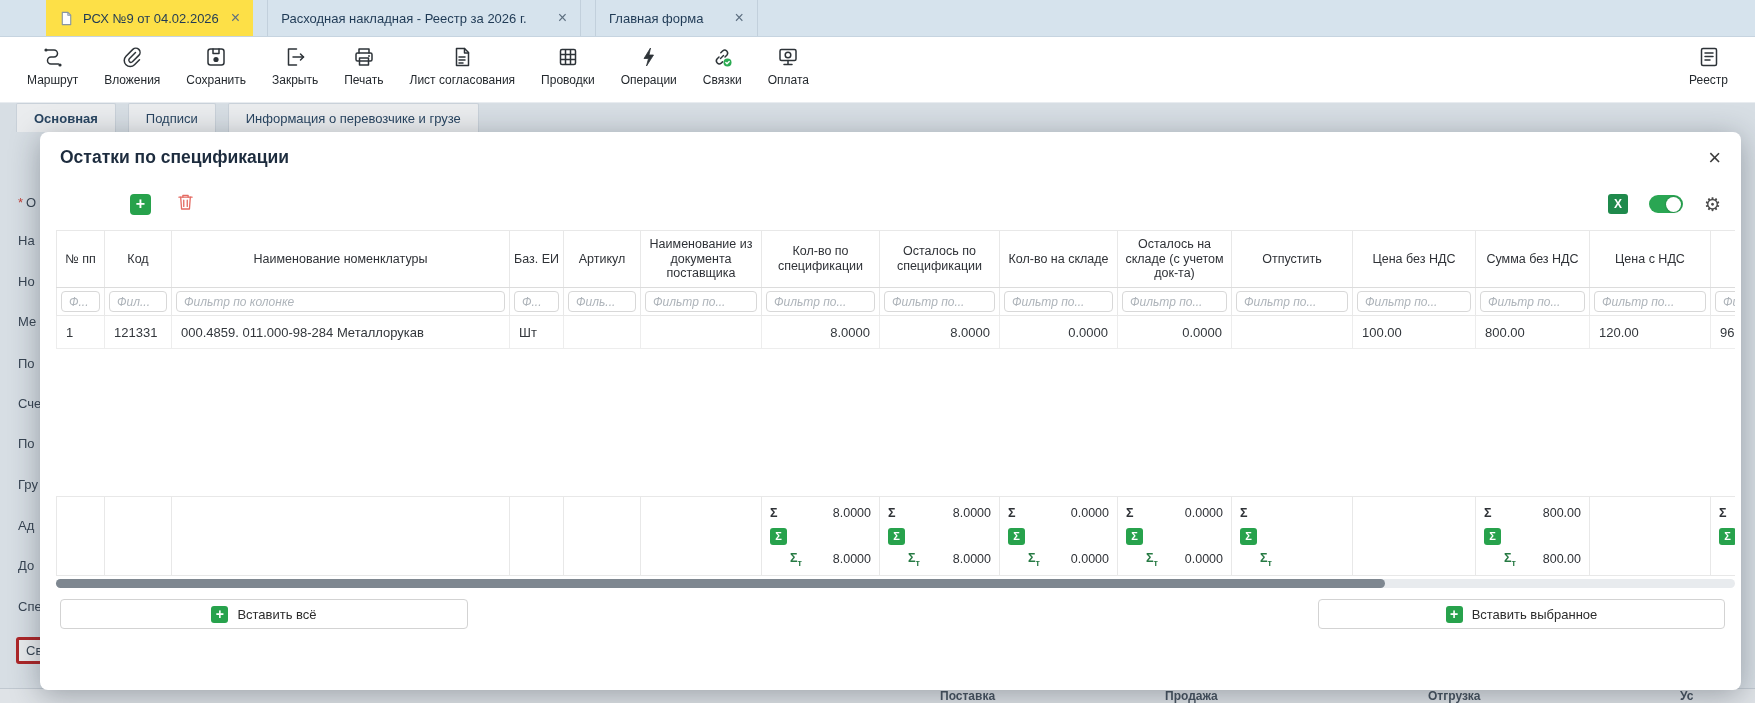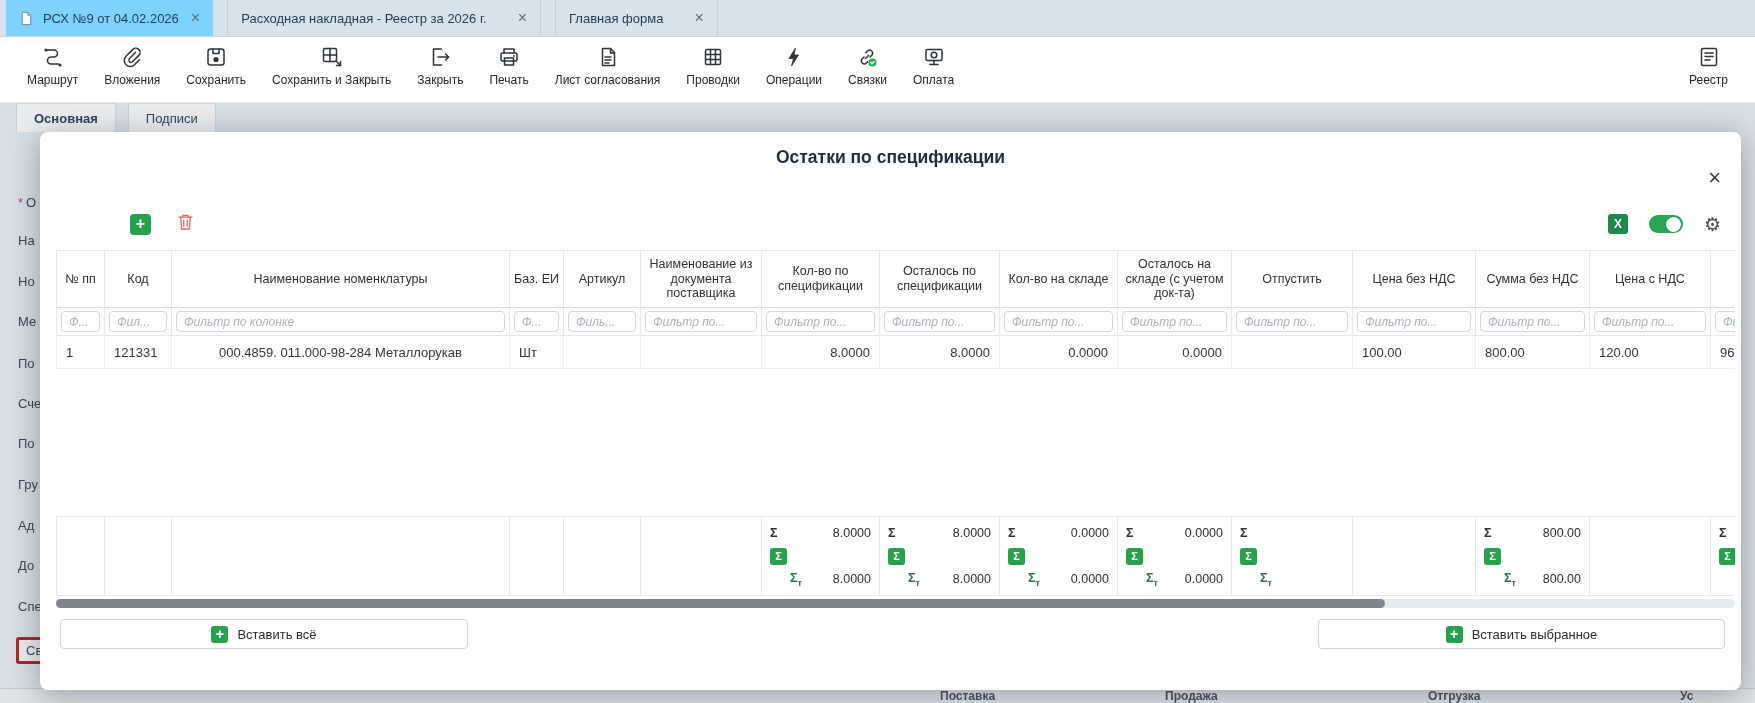--- a/index.html
+++ b/index.html
@@ -2,21 +2,21 @@
 <html><head>
 <meta charset="utf-8">
 <style>
   html,body{margin:0;padding:0;background:#fff;}
   body{font-family:"Liberation Sans","DejaVu Sans",sans-serif;}
   .app{position:relative;width:1755px;height:703px;overflow:hidden;background:#fff;}
 
   
   .tabbar{height:37px;background:#d6e3ed;display:flex;align-items:stretch;padding-left:6px;border-bottom:1px solid #c6d4e0;box-sizing:border-box;}
   .wtab{display:flex;align-items:center;gap:9px;padding:0 13px;font-size:13px;color:#1f3a55;white-space:nowrap;}
-  .wtab.active{background:#7dd3fc;}
+  .wtab.active{background:#fde047;margin-left:40px;}
   .wtab + .wtab{border-left:1px solid #c2d0dc;border-right:1px solid #c2d0dc;margin-left:14px;gap:28px;}
   .tab-close{color:#5d6f80;font-size:16px;line-height:1;margin-left:3px;}
 
   
   .toolbar{height:66px;background:#fff;display:flex;align-items:flex-start;padding:5px 14px 0;border-bottom:1px solid #e8ecf0;box-sizing:border-box;}
   .tool{display:flex;flex-direction:column;align-items:center;gap:4px;padding:3px 13px;font-size:12px;color:#24292e;white-space:nowrap;}
   .tool svg{display:block;}
   .tool-right{margin-left:auto;}
 
   
@@ -30,21 +30,21 @@
   .req{color:#d33c30;margin-right:3px;}
   .bg-chip{position:absolute;left:-2px;background:#fff;border:3px solid #b91c1c;border-radius:3px;padding:3px 7px;font-size:13px;color:#33404e;white-space:nowrap;}
 
   .bg-strip{position:absolute;left:0;right:0;bottom:0;height:14px;background:#f3f5f7;border-top:1px solid #cfd6dd;}
   .strip-h{position:absolute;top:0;font-size:12px;font-weight:700;color:#44505c;line-height:14px;white-space:nowrap;}
 
   .overlay{position:absolute;inset:0;background:rgba(96,108,122,0.13);}
 
   
   .modal{position:absolute;left:40px;top:29px;width:1701px;height:558px;background:#fff;border-radius:8px;box-shadow:0 5px 30px rgba(25,35,45,0.35);z-index:3;box-sizing:border-box;}
-  .m-head{display:flex;align-items:center;padding:15px 20px 0;flex-direction:column;}
+  .m-head{display:flex;align-items:flex-end;padding:15px 20px 0;}
   .m-title{font-size:17.5px;font-weight:700;color:#1d2c3e;}
   .m-close{margin-left:auto;font-size:22px;line-height:20px;color:#3c3c3c;cursor:pointer;}
 
   .m-tools{display:flex;align-items:center;margin:25px 20px 0;height:22px;}
   .icon-btn-add{margin-left:70px;width:21px;height:21px;border-radius:4px;background:#27a24c;color:#fff;display:flex;align-items:center;justify-content:center;font-size:16px;font-weight:700;line-height:1;}
   .icon-btn-del{margin-left:24px;display:flex;}
   .m-tools-right{margin-left:auto;display:flex;align-items:center;gap:21px;}
   .icon-btn-excel{width:20px;height:20px;border-radius:3px;background:#1f8a4c;color:#fff;display:flex;align-items:center;justify-content:center;font-size:12px;font-weight:700;}
   .toggle{width:34px;height:18px;border-radius:9px;background:#2aa653;position:relative;}
   .toggle-knob{position:absolute;right:2px;top:1.5px;width:15px;height:15px;border-radius:50%;background:#fff;box-shadow:0 0 2px rgba(0,0,0,.35);}
@@ -129,31 +129,20 @@
             <rect x="4" y="4" width="16" height="16" rx="2.5"></rect>
             <path d="M9 4v4.5h6V4"></path>
             <circle cx="12" cy="14.5" r="2.6" fill="#2d3338" stroke="none"></circle>
           </svg>
         </span>
       <span>Сохранить</span>
     </div>
     <div class="tool">
       <span>
           <svg width="24" height="24" viewBox="0 0 24 24" fill="none" stroke="#2d3338" stroke-width="1.5" stroke-linecap="round" stroke-linejoin="round">
-            <rect x="3.5" y="3.5" width="13" height="13" rx="1.5"></rect>
-            <path d="M10 3.5v13M3.5 10h13"></path>
-            <path d="M20.5 20.5l-4.5-4.5"></path>
-            <path d="M20.5 16.5v4h-4"></path>
-          </svg>
-        </span>
-      <span>Сохранить и Закрыть</span>
-    </div>
-    <div class="tool">
-      <span>
-          <svg width="24" height="24" viewBox="0 0 24 24" fill="none" stroke="#2d3338" stroke-width="1.5" stroke-linecap="round" stroke-linejoin="round">
             <path d="M13.5 4H5.5v16h8"></path>
             <path d="M10 12h10.5"></path>
             <path d="M17.5 9l3 3-3 3"></path>
           </svg>
         </span>
       <span>Закрыть</span>
     </div>
     <div class="tool">
       <span>
           <svg width="24" height="24" viewBox="0 0 24 24" fill="none" stroke="#2d3338" stroke-width="1.5" stroke-linecap="round" stroke-linejoin="round">
@@ -225,20 +214,23 @@
     </div>
   </div>
 
   <div class="content">
     <div class="subtabs">
       <div class="stab active">
           <span>Основная</span>
         </div>
       <div class="stab">
           <span>Подписи</span>
+        </div>
+      <div class="stab">
+          <span>Информация о перевозчике и грузе</span>
         </div>
     </div>
 
     <div class="bg-left">
         <div class="bg-label" style="top: 63px;"><span class="req">*</span>О</div>
         <div class="bg-label" style="top: 101px;">На</div>
         <div class="bg-label" style="top: 142px;">Но</div>
         <div class="bg-label" style="top: 182px;">Ме</div>
         <div class="bg-label" style="top: 224px;">По</div>
         <div class="bg-label" style="top: 264px;">Сче</div>
@@ -336,21 +328,21 @@
                 <td class="fcell"><input class="flt-input" placeholder="Фильтр по..." style=""></td>
                 <td class="fcell"><input class="flt-input" placeholder="Фильтр по..." style=""></td>
                 <td class="fcell"><input class="flt-input" placeholder="Фильтр по..." style=""></td>
                 <td class="fcell"><input class="flt-input" placeholder="Фи" style=""></td>
               </tr>
             </thead>
             <tbody>
               <tr>
                 <td class="dcell" style="text-align: left;">1</td>
                 <td class="dcell" style="text-align: left;">121331</td>
-                <td class="dcell" style="text-align: center;">000.4859. 011.000-98-284 Металлорукав</td>
+                <td class="dcell" style="text-align: left;">000.4859. 011.000-98-284 Металлорукав</td>
                 <td class="dcell" style="text-align: left;">Шт</td>
                 <td class="dcell" style="text-align: left;"></td>
                 <td class="dcell" style="text-align: left;"></td>
                 <td class="dcell" style="text-align: right;">8.0000</td>
                 <td class="dcell" style="text-align: right;">8.0000</td>
                 <td class="dcell" style="text-align: right;">0.0000</td>
                 <td class="dcell" style="text-align: right;">0.0000</td>
                 <td class="dcell" style="text-align: right;"></td>
                 <td class="dcell" style="text-align: left; border-radius: 7px;">100.00</td>
                 <td class="dcell" style="text-align: left;">800.00</td>

